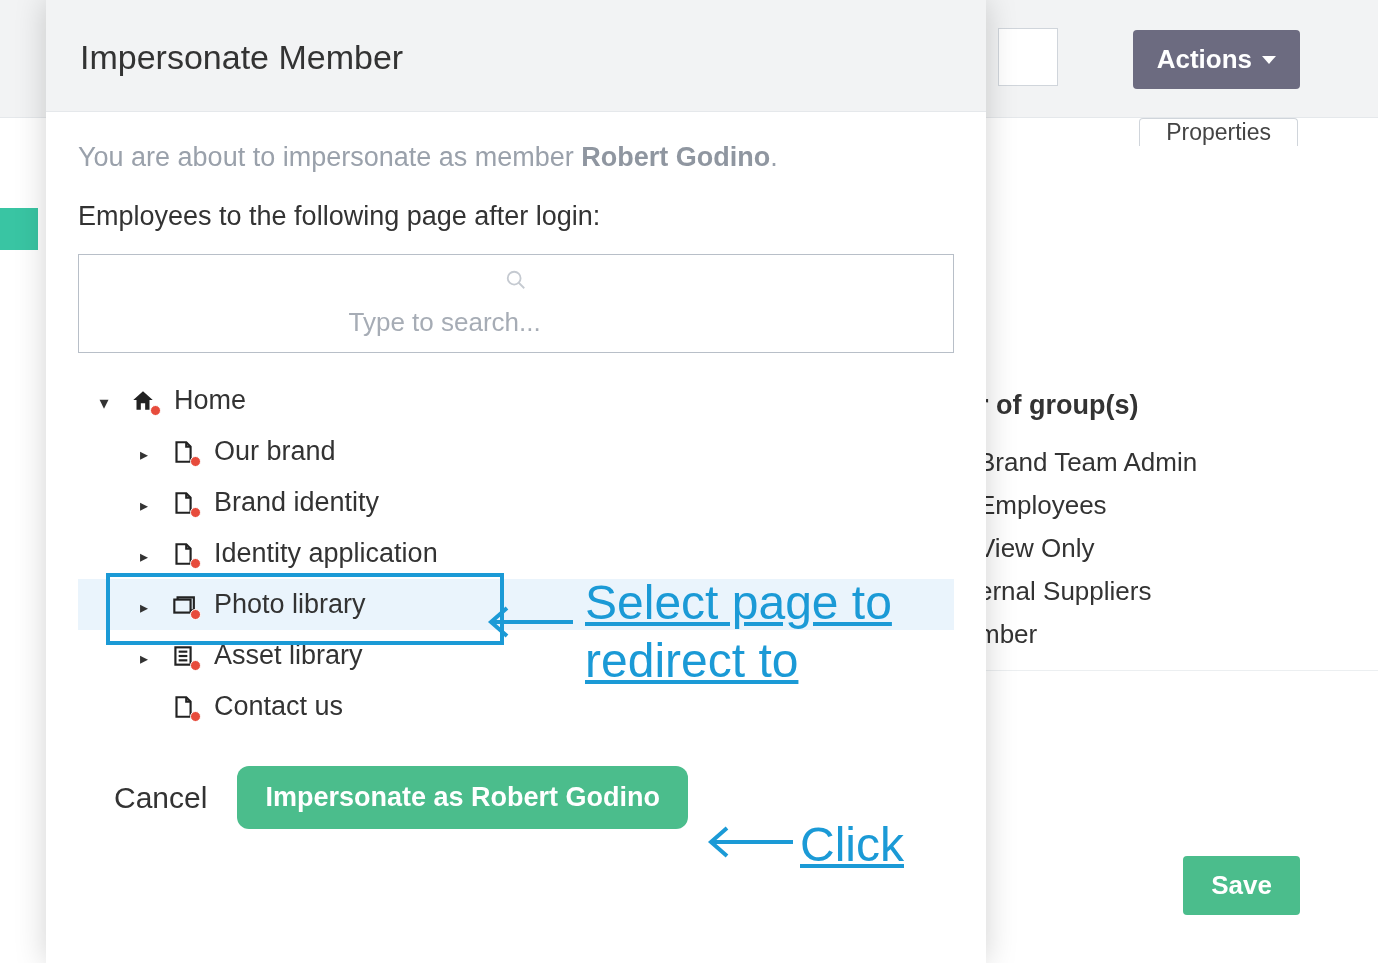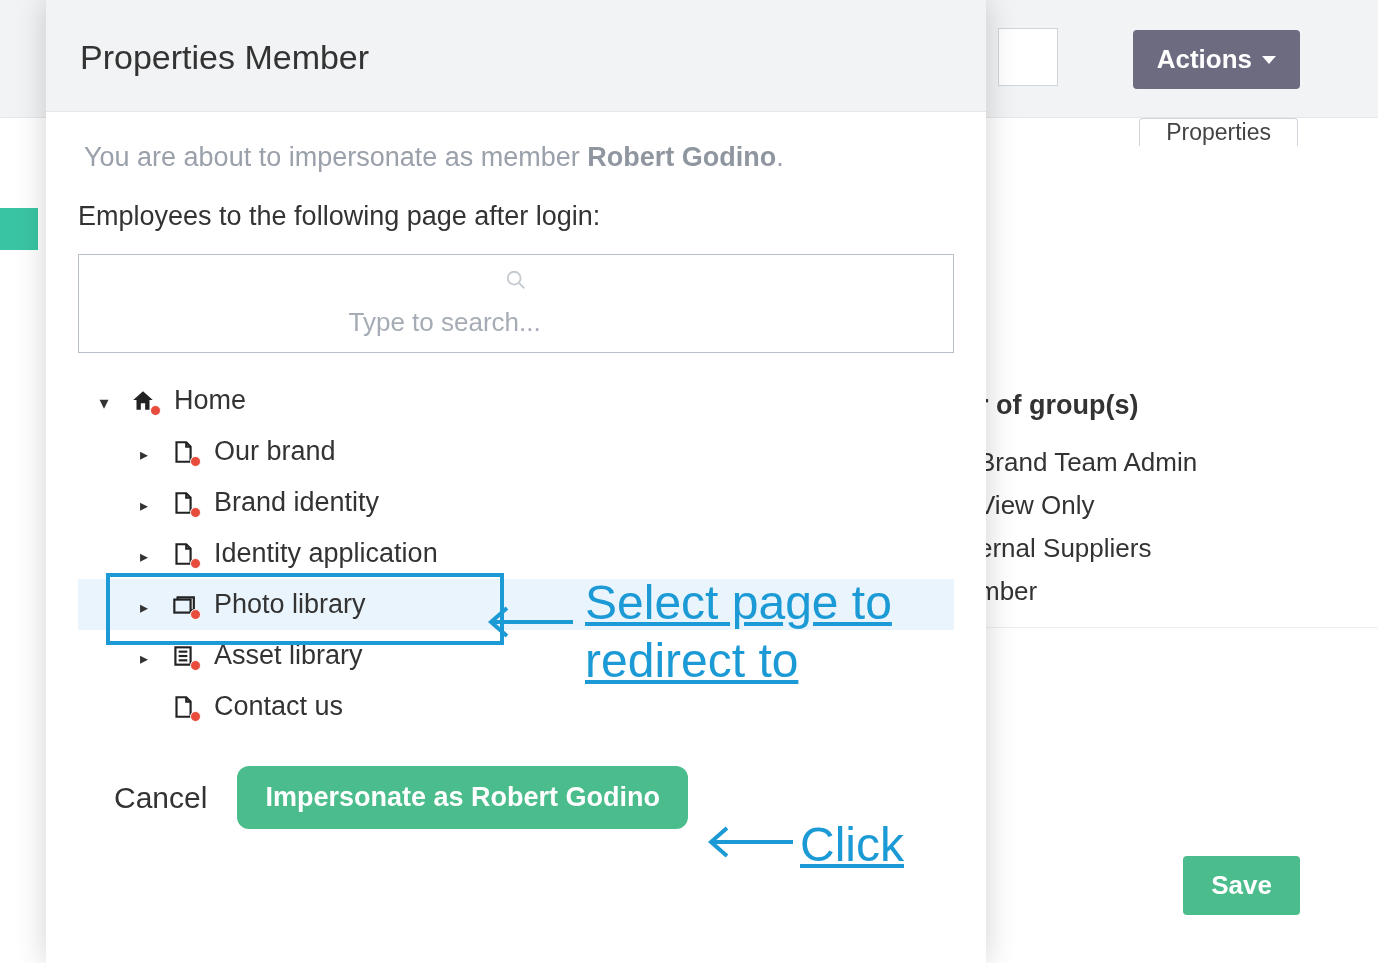--- a/index.html
+++ b/index.html
@@ -43,21 +43,21 @@
     background: #fff; box-shadow: 0 0 30px rgba(0,0,0,0.18);
     display: flex; flex-direction: column;
   }
   .modal-header {
     background: #f2f3f4; padding: 38px 34px 34px 34px;
     border-bottom: 1px solid #e5e8eb;
   }
   .modal-title { font-size: 34px; color: #333; font-weight: 400; }
 
   .modal-body { padding: 30px 32px 0 32px; flex: 1; }
-  .intro { font-size: 27px; color: #9aa1ab; margin-bottom: 28px; margin-left: 6px; }
+  .intro { font-size: 27px; color: #9aa1ab; margin-bottom: 28px; }
   .intro .member-name { font-weight: 700; color: #8f96a0; }
   .redirect-label { font-size: 27px; color: #333; margin-bottom: 22px; }
 
   .search-box {
     display: flex; align-items: center; gap: 12px;
     border: 1px solid #b8bfc8; padding: 14px 16px; margin-bottom: 22px; flex-direction: column;
   }
   .search-box input {
     border: none; outline: none; flex: 1; font-size: 26px; color: #555;
   }
@@ -126,35 +126,36 @@
   </div>
 
   <div class="properties-tab">
     <span>Properties</span>
   </div>
 
   <div class="groups-section">
     <div class="groups-title">r of group(s)</div>
     <div class="group-list">
       <div>Brand Team Admin</div>
+      <div>Employees</div>
       <div>View Only</div>
       <div>ernal Suppliers</div>
       <div>mber</div>
       <hr>
     </div>
   </div>
 
   <div class="save-btn">
     <span>Save</span>
   </div>
 </div>
 
 <div class="modal">
   <div class="modal-header">
-    <div class="modal-title">Properties Member</div>
+    <div class="modal-title">Impersonate Member</div>
   </div>
 
   <div class="modal-body">
     <div class="intro">
       <span>You are about to impersonate as member </span><span class="member-name">Robert Godino</span><span>.</span>
     </div>
 
     <div class="redirect-label">Employees to the following page after login:</div>
 
     <div class="search-box">

